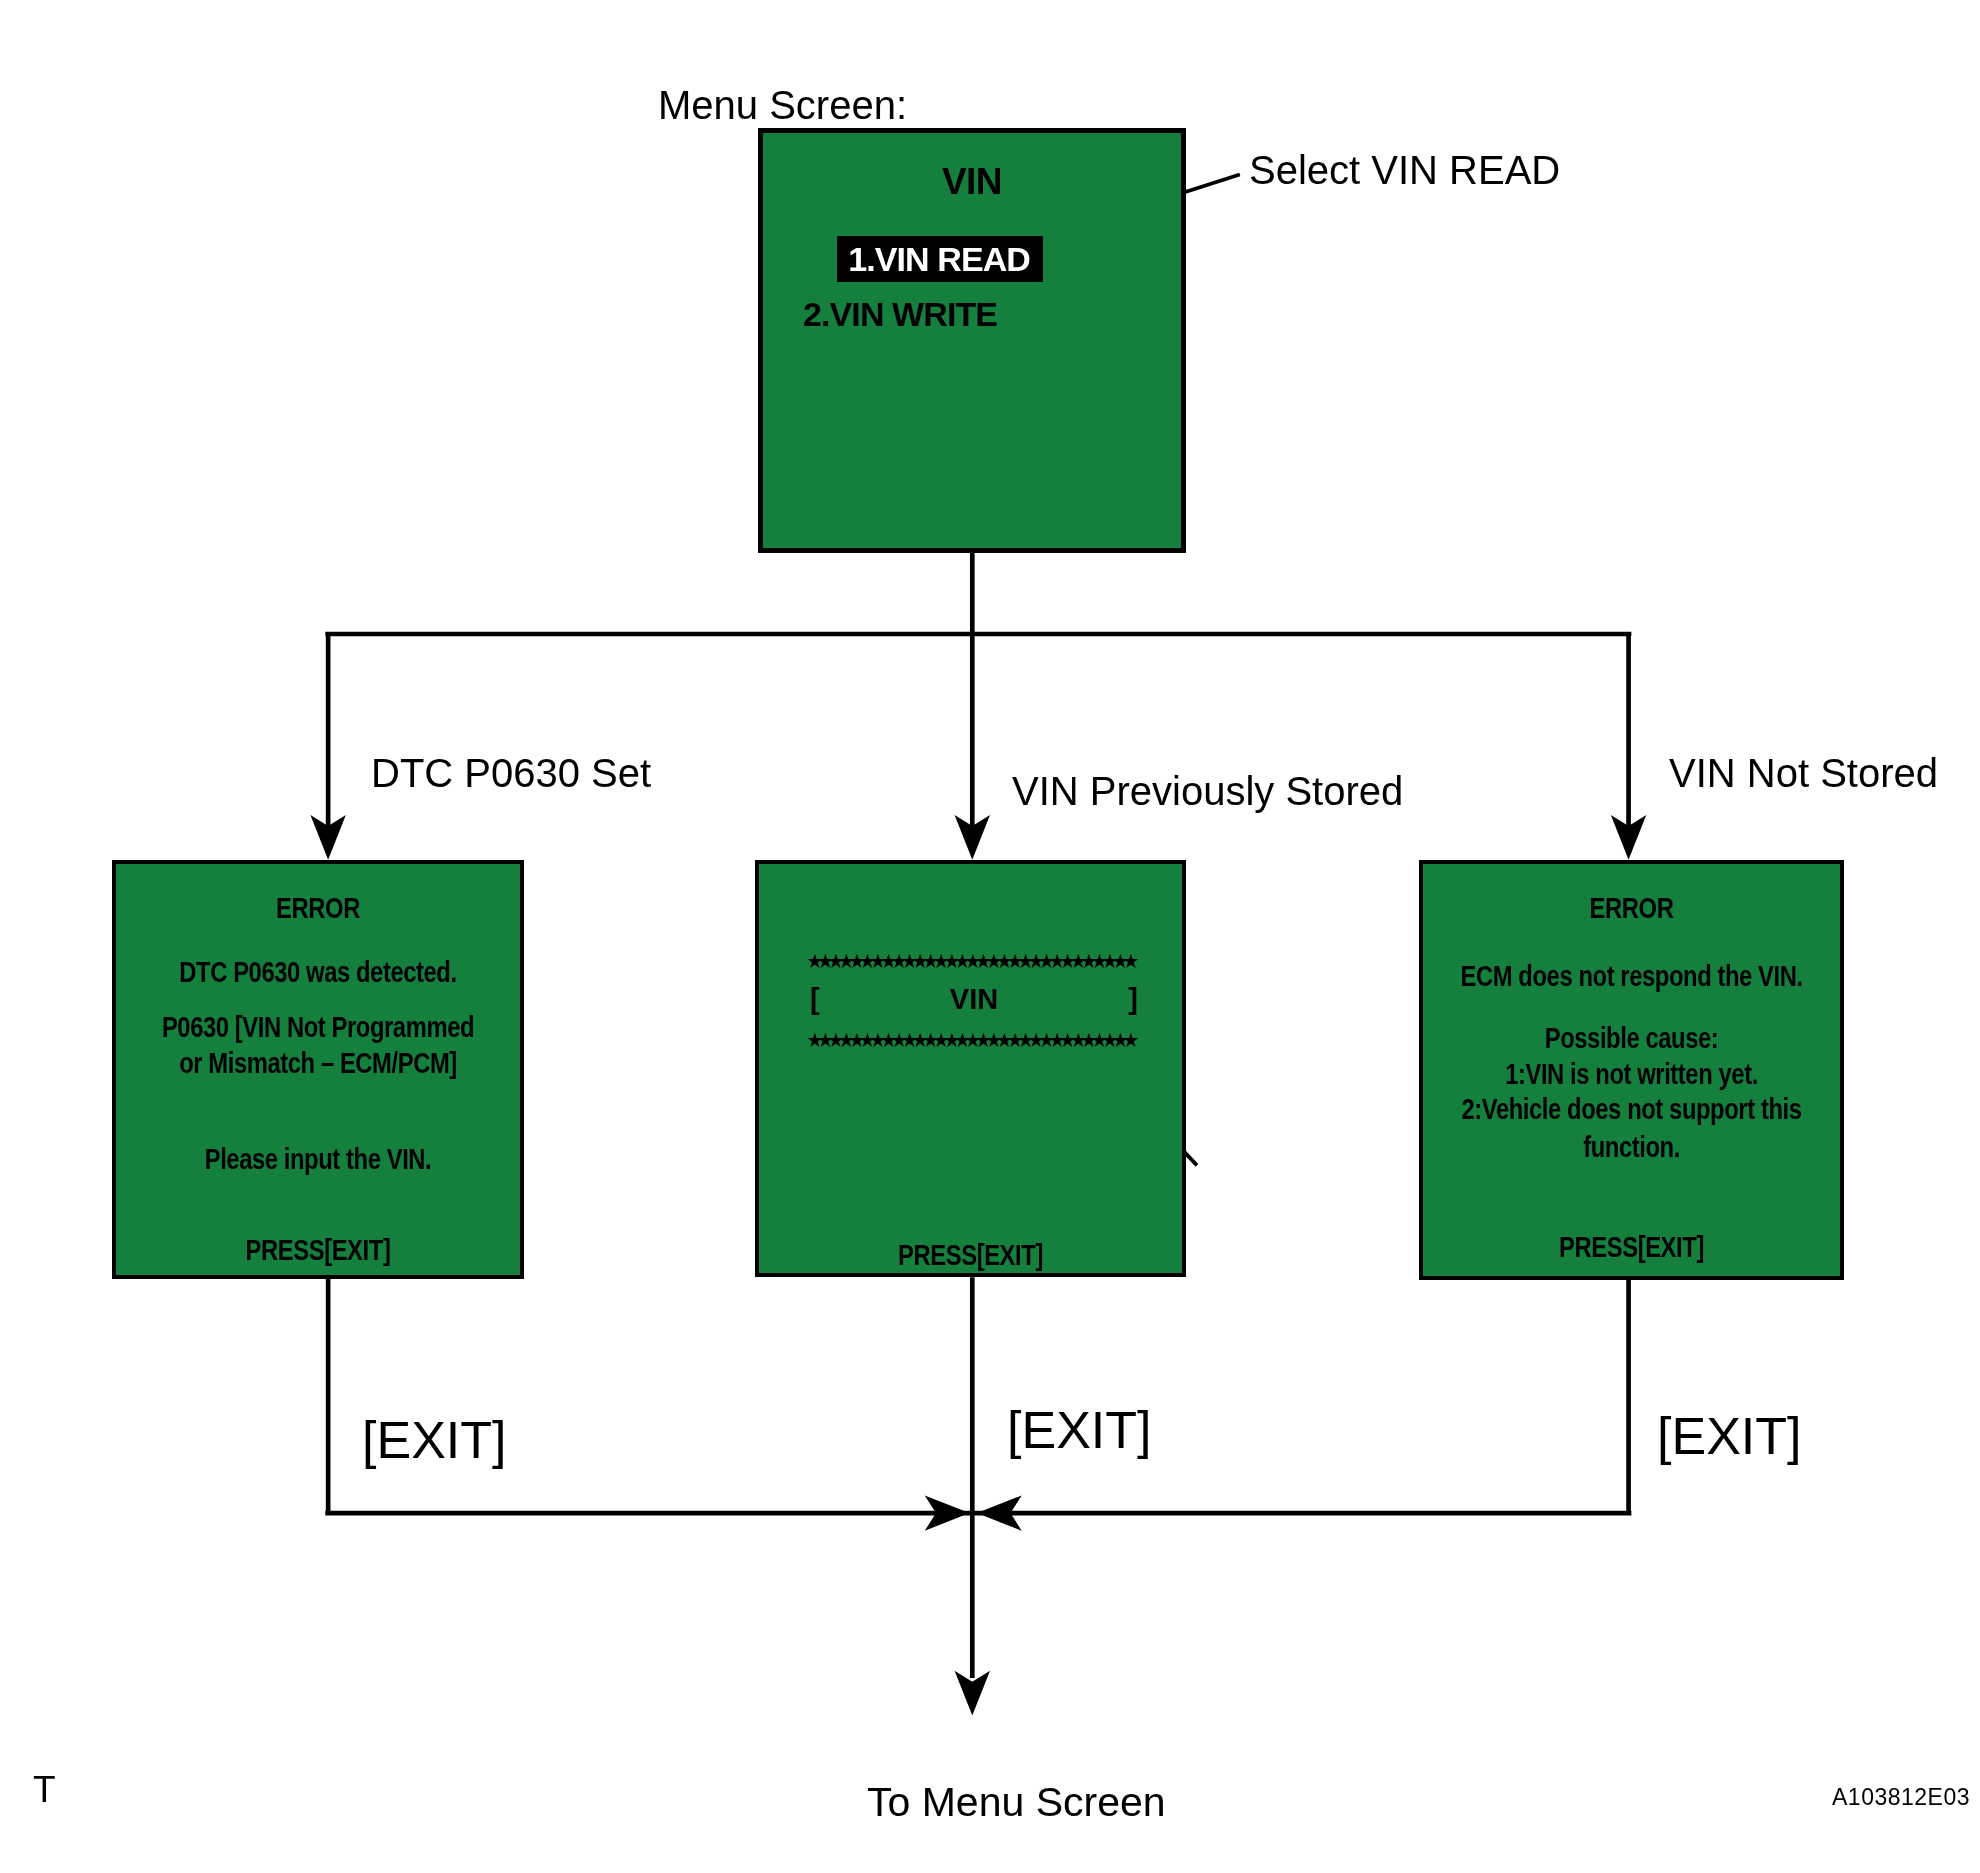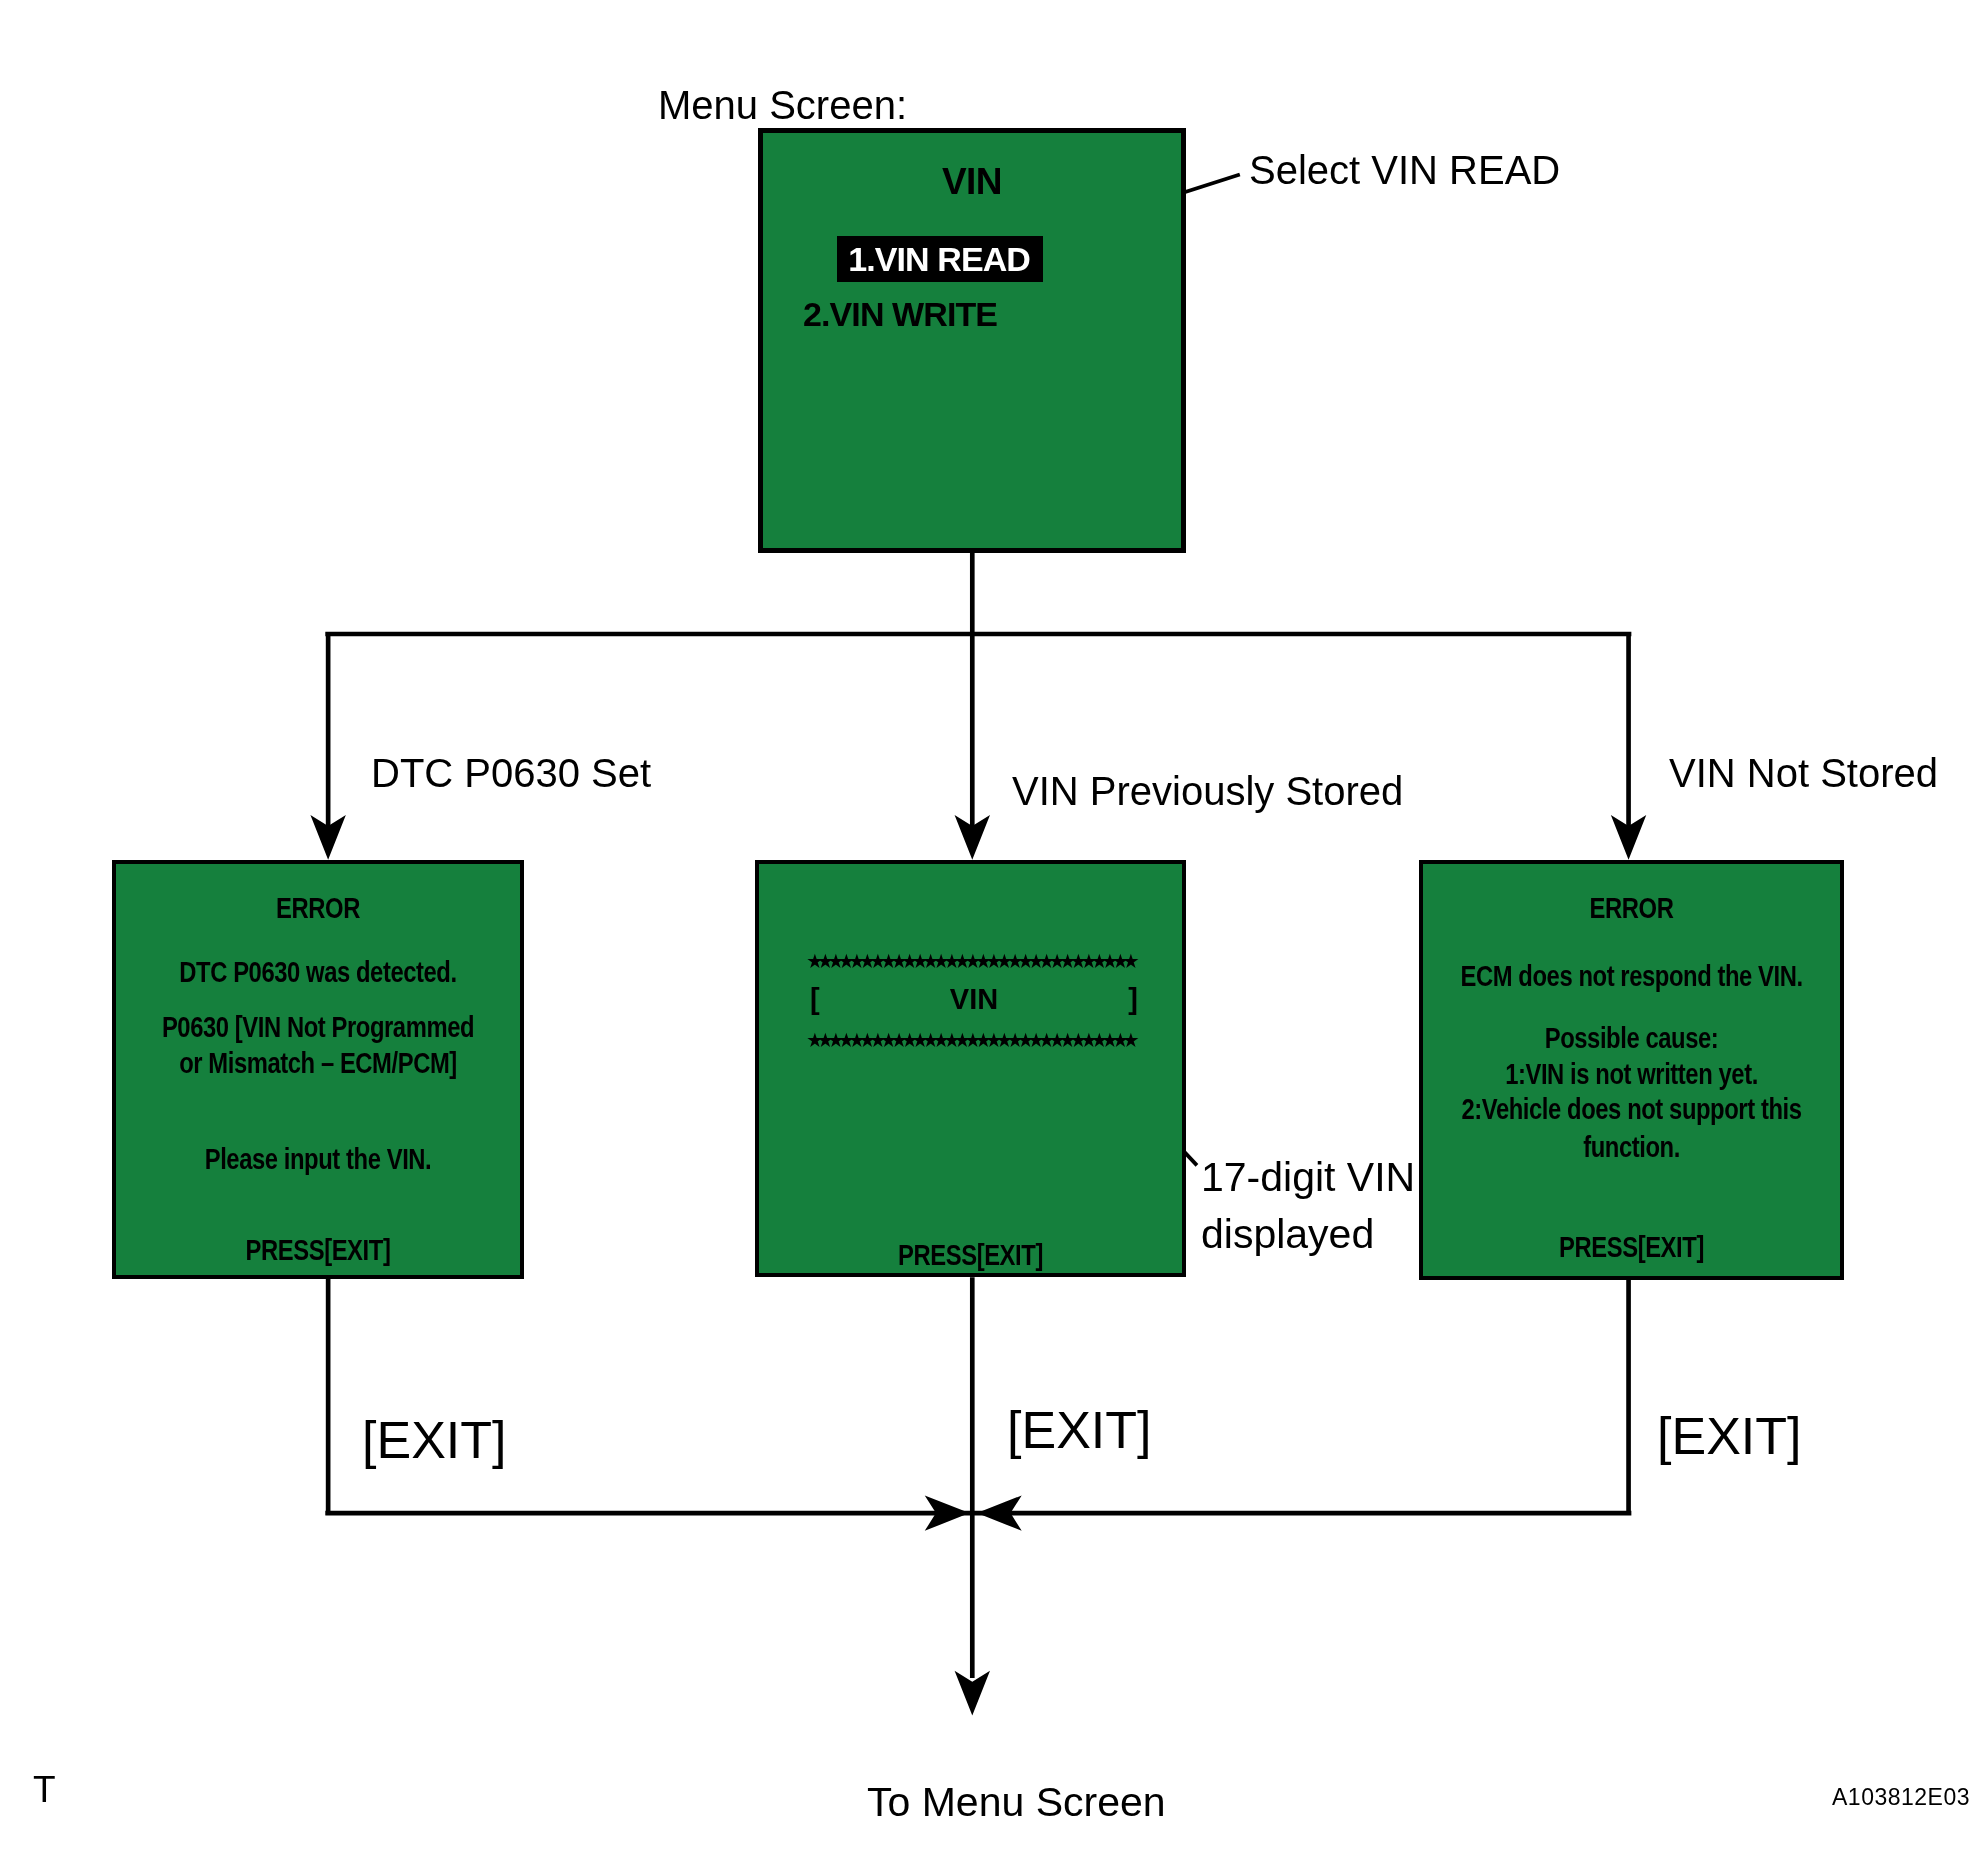--- a/index.html
+++ b/index.html
@@ -102,24 +102,20 @@
   <div class="box" style="left:1419px;top:860px;width:425px;height:420px;">
     <div class="screen-line" style="top:28px;">ERROR</div>
     <div class="screen-line" style="top:96px;">ECM does not respond the VIN.</div>
     <div class="screen-line" style="top:158px;">Possible cause:</div>
     <div class="screen-line" style="top:194px;">1:VIN is not written yet.</div>
     <div class="screen-line" style="top:229px;">2:Vehicle does not support this</div>
     <div class="screen-line" style="top:267px;">function.</div>
     <div class="screen-line" style="top:367px;">PRESS[EXIT]</div>
   </div>
 
-  <div class="callout" style="left:1201px;top:1149px;">
-    <div>17-digit VIN</div>
-    <div>displayed</div>
-  </div>
 
   <div class="exit-label" style="left:362px;top:1410px;">[EXIT]</div>
   <div class="exit-label" style="left:1007px;top:1400px;">[EXIT]</div>
   <div class="exit-label" style="left:1657px;top:1406px;">[EXIT]</div>
 
   <div class="to-menu">To Menu Screen</div>
   <div class="corner" style="left:33px;top:1769px;">T</div>
   <div class="figcode" style="left:1832px;top:1784px;">A103812E03</div>
 
 </div>

